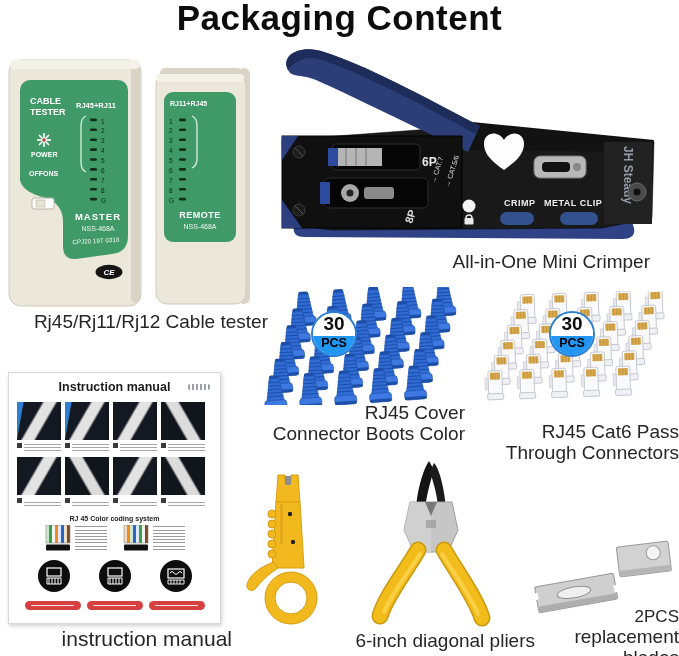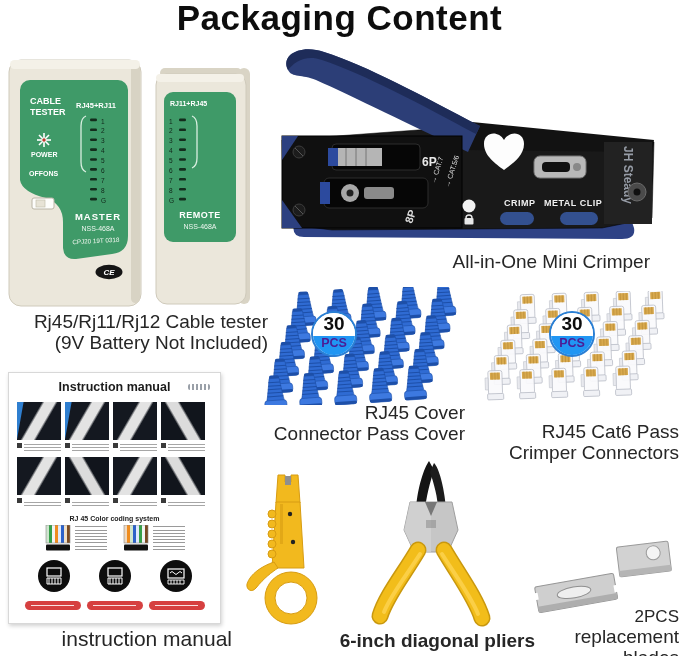--- a/index.html
+++ b/index.html
@@ -10,21 +10,21 @@
   .title{position:absolute;left:0;top:-2px;width:679px;text-align:center;
          font-size:35px;font-weight:700;letter-spacing:.5px;color:#0d0d0d;}
   .cap{position:absolute;text-align:right;color:#262626;font-size:19px;line-height:1.12;}
   .cap .l{display:block;}
   
   .badge{position:absolute;width:46px;height:46px;border-radius:50%;border:2.5px solid #2a7fd4;
          background:#fff;overflow:hidden;display:flex;flex-direction:column;box-sizing:border-box;z-index:5;}
   .badge-top{flex:1.08;display:flex;align-items:center;justify-content:center;
              font-weight:700;font-size:19px;color:#0d0d0d;background:#fff;}
   .badge-bottom{flex:.92;display:flex;align-items:flex-start;justify-content:center;
-             font-weight:700;font-size:12.5px;color:#4c1d95;background:#2196f3;}
+             font-weight:700;font-size:12.5px;color:#000000;background:#2196f3;}
   
   .manual{position:absolute;left:8px;top:372px;width:213px;height:252px;background:#fff;
           border:1px solid #d8d8d8;box-shadow:1px 2px 4px rgba(0,0,0,.18);box-sizing:border-box;padding:7px 8px;}
   .m-head{position:relative;height:17px;}
   .m-title{text-align:center;font-size:12.5px;font-weight:700;color:#1c1c1c;}
   .m-logo{position:absolute;right:2px;top:4px;width:22px;height:6px;border-radius:2px;
           background:repeating-linear-gradient(90deg,#9aa0a8 0 2px,transparent 2px 4px);}
   .m-grid{display:grid;grid-template-columns:repeat(4,44px);gap:4px;margin-top:5px;}
   .m-thumb{width:44px;height:38px;background-image:
       linear-gradient(120deg,rgba(0,0,0,0) 38%,#e3e3e3 42% 58%,rgba(0,0,0,0) 62%),
@@ -140,21 +140,20 @@
         <text x="163" y="156.7" font-size="6.5" fill="#10271a">G</text>
           <rect x="173" y="151.8" width="7" height="2.6" rx="1.2" fill="#132c1c"></rect>
       </g>
       <text x="194" y="172" text-anchor="middle" font-size="9" font-weight="bold" letter-spacing=".5" fill="#fff">REMOTE</text>
       <text x="194" y="183" text-anchor="middle" font-size="7" fill="#eef6f0">NSS-468A</text>
     </g>
   </svg>
 
   <div class="cap" style="left:4px;top:311px;width:264px;">
     <span class="l">Rj45/Rj11/Rj12 Cable tester</span>
-    <span class="l">(9V Battery Not Included)</span>
   </div>
 
   <svg class="abs" style="left:272px;top:40px;" width="400" height="210" viewBox="0 0 400 210">
 
     <path d="M22,184 Q19,197 32,197 L350,199 Q364,199 362,188 L358,176 L26,174 Z" fill="#2e4285"></path>
 
     <polygon points="10,100 200,86 382,102 380,178 330,188 60,190 12,184" fill="#191919" stroke="#000" stroke-width=".5"></polygon>
     <polygon points="200,82 382,100 380,112 196,110" fill="#121212"></polygon>
 
     <rect x="332" y="102" width="48" height="82" fill="#222"></rect>
@@ -256,21 +255,21 @@
         <use href="#boot-sym" transform="translate(112,82.5)"></use>
         <use href="#boot-sym" transform="translate(147,82.5)"></use>
       </g>
   </svg>
   <div class="badge" style="left:311px;top:311px;">
     <div class="badge-top">30</div>
     <div class="badge-bottom">PCS</div>
   </div>
   <div class="cap" style="left:253px;top:402px;width:212px;">
     <span class="l">RJ45 Cover</span>
-    <span class="l">Connector Pass Cover</span>
+    <span class="l">Connector Boots Color</span>
   </div>
 
   <svg class="abs" style="left:472px;top:291px;" width="198" height="112" viewBox="0 0 198 112">
     <defs>
       <g id="conn-sym">
         <rect x="4" y="1" width="14" height="24" rx="2" fill="rgba(250,250,252,.92)" stroke="#b9bdc6" stroke-width=".8"></rect>
         <rect x="6" y="3" width="10" height="7" fill="#d8a94e"></rect>
         <line x1="8" y1="3" x2="8" y2="10" stroke="#b98c35" stroke-width=".7"></line>
         <line x1="11" y1="3" x2="11" y2="10" stroke="#b98c35" stroke-width=".7"></line>
         <line x1="14" y1="3" x2="14" y2="10" stroke="#b98c35" stroke-width=".7"></line>
@@ -310,21 +309,21 @@
         <use href="#conn-sym" transform="translate(107,76)"></use>
         <use href="#conn-sym" transform="translate(139,76)"></use>
       </g>
   </svg>
   <div class="badge" style="left:549px;top:311px;">
     <div class="badge-top">30</div>
     <div class="badge-bottom">PCS</div>
   </div>
   <div class="cap" style="left:468px;top:421px;width:211px;">
     <span class="l">RJ45 Cat6 Pass</span>
-    <span class="l">Crimper Connectors</span>
+    <span class="l">Through Connectors</span>
   </div>
 
   <div class="manual">
     <div class="m-head">
       <div class="m-title">Instruction manual</div>
       <div class="m-logo"></div>
     </div>
     <div class="m-grid">
       <div class="m-step">
           <div class="m-thumb"></div>
@@ -474,21 +473,21 @@
     <path d="M64,44 L85,44 L85,94 L68,94 L58,72 Z" fill="#d4d4d4" opacity=".7"></path>
     <polygon points="79,44 91,44 85,58" fill="#777"></polygon>
     <rect x="80" y="62" width="10" height="8" fill="#8b8b8b" opacity=".55"></rect>
     <path d="M72,92 C58,116 40,138 34,158" stroke="#c9980e" stroke-width="17" stroke-linecap="round" fill="none"></path>
     <path d="M98,92 C112,116 130,140 136,160" stroke="#c9980e" stroke-width="17" stroke-linecap="round" fill="none"></path>
     <path d="M72,92 C58,116 40,138 34,158" stroke="#f2bd1a" stroke-width="14" stroke-linecap="round" fill="none"></path>
     <path d="M98,92 C112,116 130,140 136,160" stroke="#f2bd1a" stroke-width="14" stroke-linecap="round" fill="none"></path>
     <path d="M74,96 C60,118 44,138 38,154" stroke="#ffd95e" stroke-width="4" stroke-linecap="round" fill="none" opacity=".65"></path>
     <path d="M96,96 C110,118 126,140 132,156" stroke="#ffd95e" stroke-width="4" stroke-linecap="round" fill="none" opacity=".65"></path>
   </svg>
-  <div class="cap" style="left:330px;top:630px;width:205px;font-weight:bold;">
+  <div class="cap" style="left:330px;top:630px;width:205px;">
     <span class="l">6-inch diagonal pliers</span>
   </div>
 
   <svg class="abs" style="left:526px;top:540px;" width="152" height="82" viewBox="0 0 152 82">
     <g transform="rotate(-7 118 20)">
       <rect x="92" y="4" width="52" height="30" rx="2" fill="#d2d2d2" stroke="#9a9a9a"></rect>
       <rect x="92" y="28" width="52" height="6" fill="#b5b5b5"></rect>
       <circle cx="128" cy="14" r="7" fill="#f4f4f4" stroke="#9a9a9a"></circle>
     </g>
     <g transform="rotate(-10 50 52)">

